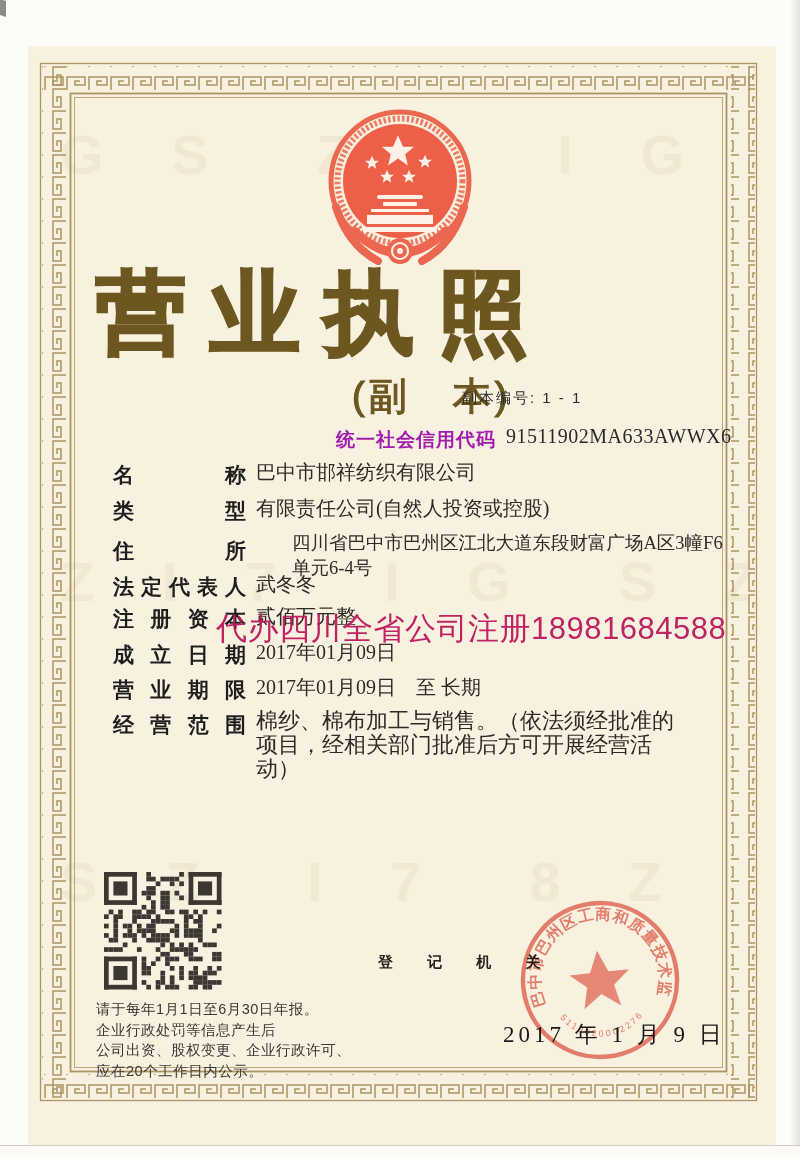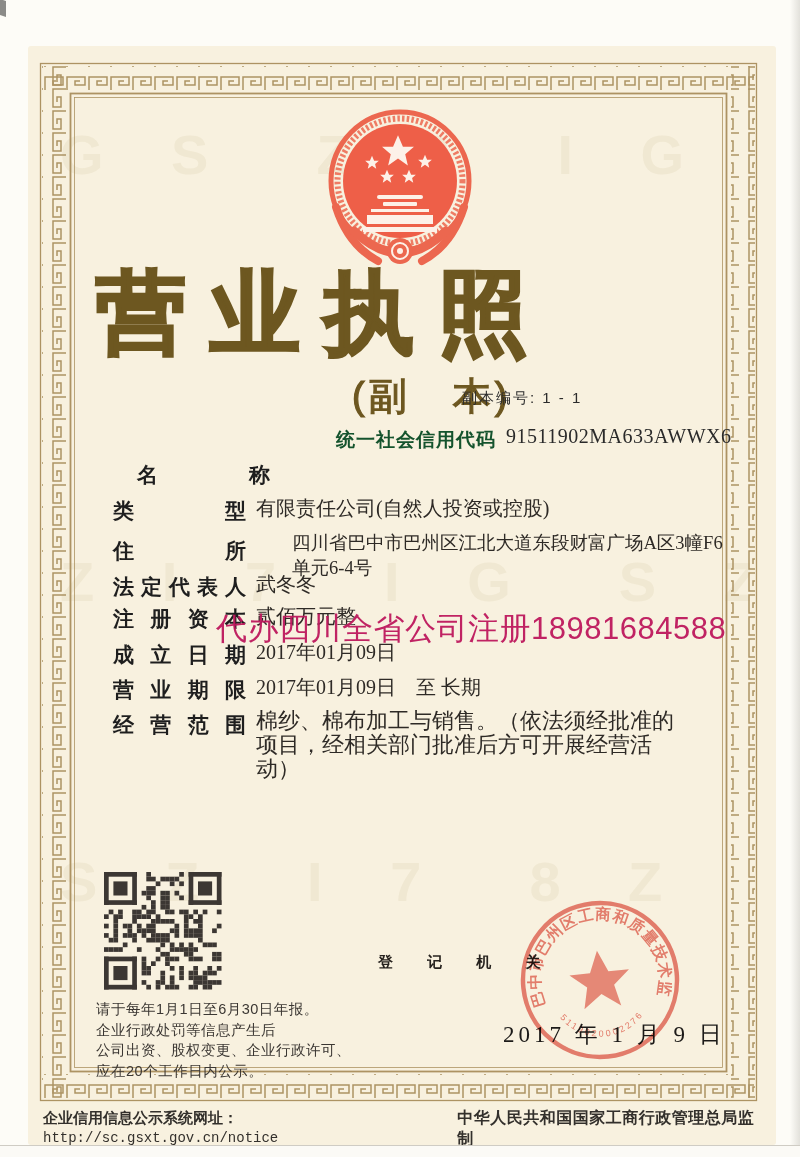--- a/index.html
+++ b/index.html
@@ -7,21 +7,21 @@
   #paper{position:absolute;inset:0;}
   .abs{position:absolute;}
   
   #cream{position:absolute;left:28px;top:46px;right:24px;bottom:12px;background:#f8f1df;border-radius:3px;}
   
   .secmark{position:absolute;left:60px;width:690px;font-size:56px;font-weight:700;letter-spacing:26px;color:rgba(176,153,100,0.10);white-space:nowrap;overflow:hidden;}
   
   #title{position:absolute;top:263px;left:0;width:648px;text-align:center;font-size:90px;font-weight:900;color:#6d5720;-webkit-text-stroke:2.6px #6d5720;letter-spacing:24px;line-height:100px;}
   #subtitle{position:absolute;top:371px;left:352px;font-size:38px;font-weight:400;color:#6d5720;-webkit-text-stroke:1.2px #6d5720;letter-spacing:4px;}
   #copynum{position:absolute;top:389px;left:462px;font-size:15px;color:#2c2c2c;letter-spacing:2px;}
-  #codelabel{position:absolute;top:427px;left:336px;font-size:19px;font-weight:700;color:#14532d;letter-spacing:1px;text-align:right;}
+  #codelabel{position:absolute;top:427px;left:336px;font-size:19px;font-weight:700;color:#a21caf;letter-spacing:1px;text-align:right;}
   #codeval{position:absolute;top:425px;left:506px;font-size:20px;color:#2a2a2a;font-family:"Liberation Serif",serif;letter-spacing:0.5px;}
   
   .flabel{position:absolute;left:113px;width:133px;font-size:21px;font-weight:700;color:#1e1e1e;text-align:justify;text-align-last:justify;}
   .fvalue{position:absolute;left:256px;width:438px;font-size:20px;color:#2e2a26;font-family:"Liberation Serif",serif;line-height:25px;}
   
   #redwm{position:absolute;top:608px;left:216px;font-size:31px;color:#be185d;font-weight:500;letter-spacing:0.5px;white-space:nowrap;opacity:0.95;}
   
   #qr-svg{position:absolute;left:104px;top:872px;}
   #notice{position:absolute;left:96px;top:999px;font-size:14.5px;color:#3b3733;line-height:20.5px;letter-spacing:0.5px;}
   
@@ -92,21 +92,22 @@
     <circle cx="80" cy="148" r="8" fill="none" stroke="#fdf1e8" stroke-width="2"></circle>
     <circle cx="80" cy="148" r="3" fill="#fdf1e8"></circle>
   </svg>
 
   <div id="title">营业执照</div>
   <div id="subtitle">(副　本)</div>
   <div id="copynum">副本编号: 1 - 1</div>
   <div id="codelabel">统一社会信用代码</div>
   <div id="codeval">91511902MA633AWWX6</div>
 
-  <div class="flabel" style="top:461px;margin-left:24px;">名称</div>
+  <div class="flabel" style="top:461px;">名称</div>
+  <div class="fvalue" style="top:460px;">巴中市邯祥纺织有限公司</div>
 
   <div class="flabel" style="top:497px;">类型</div>
   <div class="fvalue" style="top:496px;">有限责任公司(自然人投资或控股)</div>
 
   <div class="flabel" style="top:537px;">住所</div>
   <div class="fvalue" style="top:531px;font-size:18.5px;margin-left:36px;">四川省巴中市巴州区江北大道东段财富广场A区3幢F6单元6-4号</div>
 
   <div class="flabel" style="top:573px;">法定代表人</div>
   <div class="fvalue" style="top:572px;">武冬冬</div>
 
@@ -353,23 +354,17 @@
         <textPath href="#sealArc" startOffset="2">巴中市巴州区工商和质量技术监督管理局</textPath>
       </text>
       <path id="sealNumArc" d="M 38,116 A 53,53 0 0 0 130,116" fill="none"></path>
       <text font-size="9" fill="#e4685c" letter-spacing="2.5">
         <textPath href="#sealNumArc" startOffset="4">5119020002276</textPath>
       </text>
       <path transform="translate(84,88) scale(1.05)" fill="#e4685c" opacity="0.9" d="M0,-30 L8.8,-9.3 L28.5,-9.3 L12.9,4.0 L17.6,24.3 L0,11.5 L-17.6,24.3 L-12.9,4.0 L-28.5,-9.3 L-8.8,-9.3 Z"></path>
     </g>
   </svg>
 
-  <div id="footer">
-    <div>
-      <span class="site">企业信用信息公示系统网址：</span><span class="url">http://sc.gsxt.gov.cn/notice</span>
-    </div>
-    <div class="sup">中华人民共和国国家工商行政管理总局监制</div>
-  </div>
 
   <div id="edge-right"></div>
   <div id="edge-bottom"></div>
   <div id="corner-mark"></div>
 </div>
 
 </body></html>

